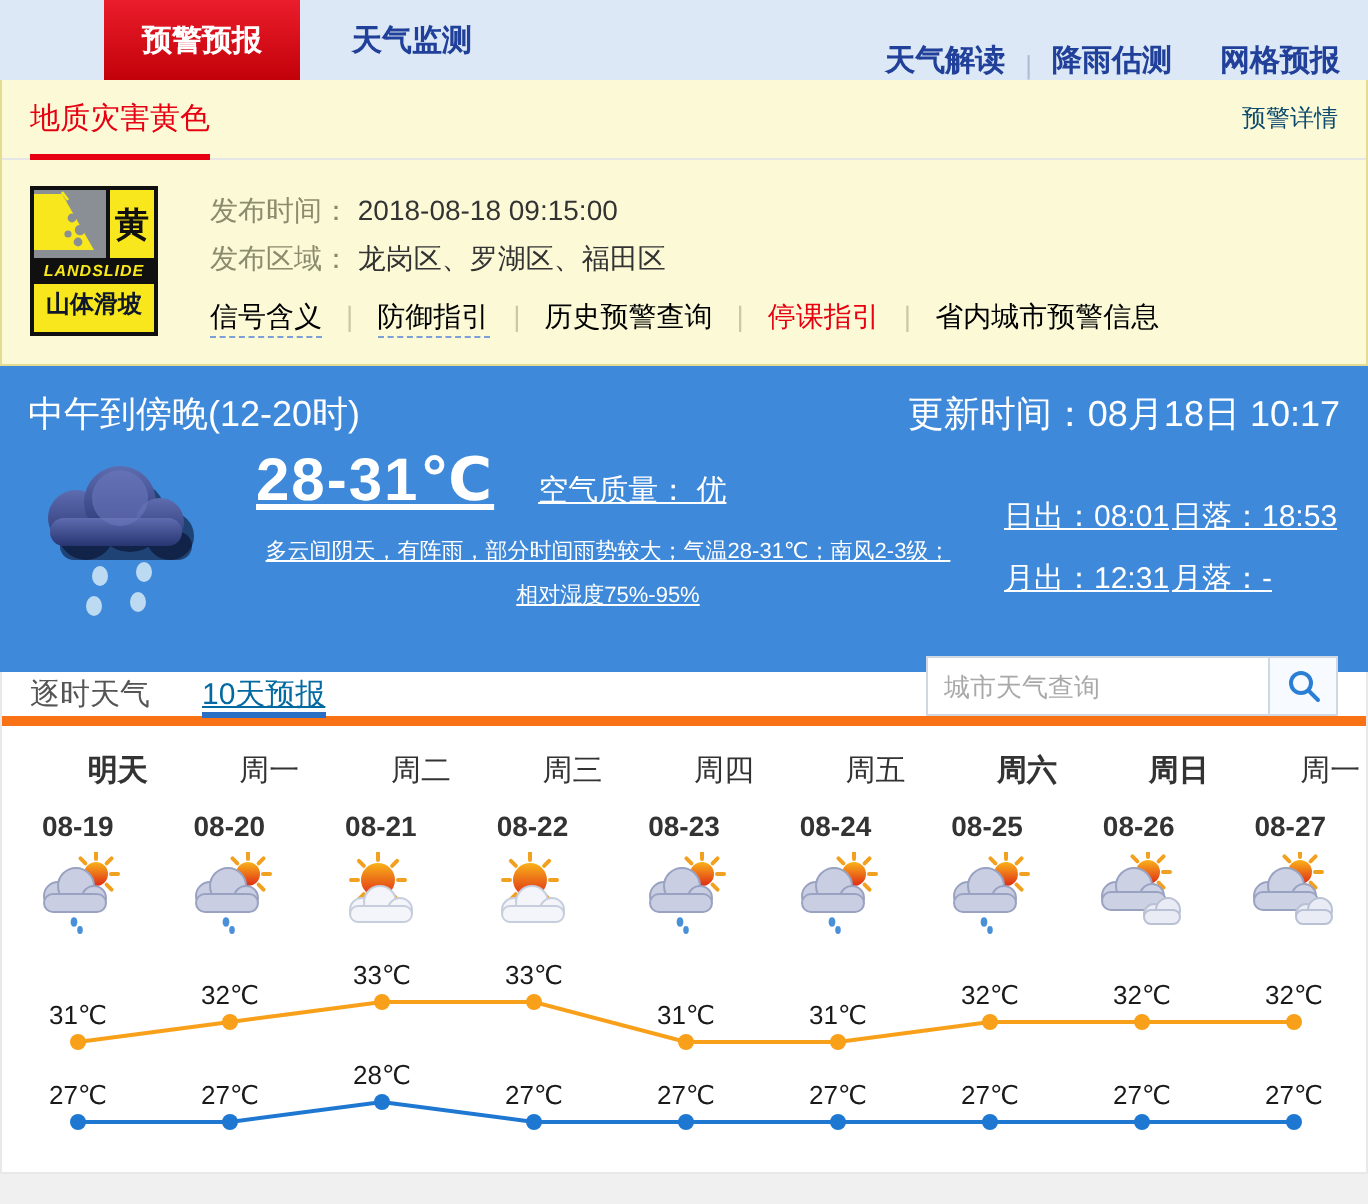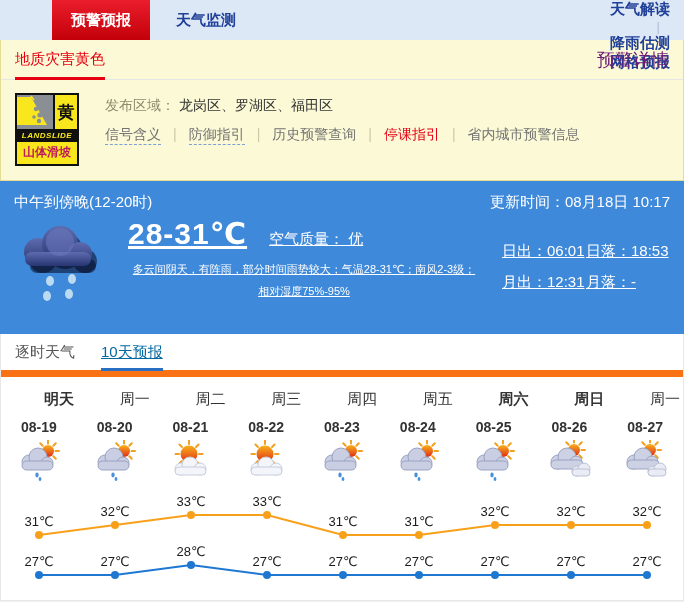--- a/index.html
+++ b/index.html
@@ -4,69 +4,69 @@
 <style>
   * { margin:0; padding:0; box-sizing:border-box; }
   html,body { background:#f0f0f0; font-family:"Liberation Sans","DejaVu Sans",sans-serif; }
   .page { width:684px; margin:0 auto; background:#fff; }
 
   
   .topnav { height:40px; background:#dce8f5; display:flex; align-items:stretch;padding-left:44px; }
   .nav-tab-active { width:98px; margin-left:8px; background:linear-gradient(#ea1d2c,#c30109);
     color:#fff; font-size:15px; font-weight:bold; display:flex; align-items:center; justify-content:center; cursor:pointer; }
   .nav-tab { padding:0 26px; display:flex; align-items:center; color:#21409a; font-size:15px; font-weight:bold; cursor:pointer; }
-  .nav-right { margin-left:auto; display:flex; align-items:flex-end; padding-right:14px;flex-direction:column; }
+  .nav-right { margin-left:auto; display:flex; align-items:flex-end; padding-right:14px; }
   .nav-link { color:#21409a; font-size:15px; font-weight:bold; text-decoration:none; cursor:pointer; }
   .nav-sep { color:#aebdd6; margin:0 10px; font-size:13px; }
   .nav-gap { width:24px; }
 
   
   .warnbox { background:#fcfad6; border:1px solid #e3dc92; border-top:none; }
   .warnbar { height:40px; display:flex; align-items:center; padding:0 14px; border-bottom:1px solid #e6e6e6; position:relative; }
   .warn-title { color:#e60012; font-size:15px; position:relative; height:100%; display:flex; align-items:center; cursor:pointer;text-align:right; }
   .warn-title::after { content:""; position:absolute; left:0; right:0; bottom:-1px; height:3px; background:#e60012; }
-  .warn-detail { margin-left:auto; color:#701a75; font-size:18px; cursor:pointer; }
+  .warn-detail { margin-left:auto; color:#0c4a6e; font-size:12px; cursor:pointer; }
   .warncontent { display:flex; padding:13px 14px 14px; }
 
   .licon { width:64px; border:2px solid #101010; background:#f8e71c; flex-shrink:0; }
   .licon-top { display:flex; }
   .licon-graphic { width:38px; height:34px; background:#8a8f96; border-right:2px solid #101010; position:relative; overflow:hidden; }
   .licon-char { flex:1; height:34px; background:#f8e71c; color:#101010; font-weight:bold; font-size:17px; display:flex; align-items:center; justify-content:center; }
   .licon-en { background:#101010; color:#f8e71c; font-size:8px; font-weight:bold; text-align:center; letter-spacing:.5px; padding:2px 0;font-style:italic; }
-  .licon-cn { background:#f8e71c; color:#be185d; font-size:12px; font-weight:bold; text-align:center; padding:2px 0 3px; }
+  .licon-cn { background:#f8e71c; color:#0f172a; font-size:12px; font-weight:bold; text-align:center; padding:2px 0 3px; }
 
   .warninfo { margin-left:26px; font-size:14px; }
   .warnrow { line-height:24px; }
   .wlabel { color:#8b8b6d; }
   .wvalue { color:#333; }
   .warnlinks { margin-top:9px; font-size:14px; }
-  .wlink { color:#737373; cursor:pointer; text-decoration:none; }
+  .wlink { color:#000000; cursor:pointer; text-decoration:none; }
   .wlink.dotted { border-bottom:1px dashed #7ba0d8; padding-bottom:2px; }
   .wlink.red { color:#e60012; }
   .wsep { color:#c9c9a9; margin:0 12px; }
 
   
   .bluebox { background:#3e89da; color:#fff; padding:12px 14px 18px; height:153px; }
-  .bluehead { display:flex; font-size:15px; }
+  .bluehead { display:flex; font-size:18px; }
   .blue-period {}
   .blue-update { margin-left:auto; }
   .bluebody { display:flex; margin-top:4px;text-decoration:underline; }
   .bigcloud { width:100px; height:92px; flex-shrink:0; margin-top:2px; }
   .tempcol { margin-left:14px; width:352px; }
   .temprow { display:flex; align-items:baseline; }
   .bigtemp { font-size:30px; font-weight:bold; letter-spacing:1px; }
   .air { font-size:15px; margin-left:22px; }
   .desc { margin-top:7px; font-size:11px; line-height:22px;text-align:center; }
   .suncol { margin-left:auto; margin-top:26px; font-size:15px; width:168px; }
   .sunrow { display:flex; margin-bottom:12px; }
   .suncell { width:50%; white-space:nowrap; }
 
   
   .forecast { background:#fff; border:1px solid #e8e8e8; border-top:none; }
-  .tabbar { height:43px; display:flex; align-items:flex-end; padding:0 14px; border-bottom:7px solid #f97316; }
+  .tabbar { height:27px; display:flex; align-items:flex-end; padding:0 14px; border-bottom:5px solid #f97316; }
   .ftab { font-size:15px; color:#555; margin-right:26px; height:100%; display:flex; align-items:center; cursor:pointer; position:relative; }
   .ftab.active { color:#0369a1;text-decoration:underline; }
   .ftab.active::after { content:""; position:absolute; left:0; right:0; bottom:-1px; height:3px; background:#2a6fc4; }
   .searchwrap { margin-left:auto; display:flex; height:30px; }
   .searchinput { width:172px; height:30px; border:1px solid #cfd8e3; padding:0 8px; font-size:13px; color:#333; outline:none; }
   .searchinput::placeholder { color:#a9a9a9; }
   .searchbtn { width:34px; height:30px; border:1px solid #cfd8e3; border-left:none; background:#f7fbff; display:flex; align-items:center; justify-content:center; cursor:pointer; }
 
   .days { display:grid; grid-template-columns:repeat(9,1fr); text-align:center; padding-top:13px; }
   .day-label { font-size:15px; color:#333;margin-left:40px; }
@@ -113,20 +113,24 @@
               <line x1="10" y1="3" x2="14" y2="7" stroke="#f8e71c" stroke-width="1.4"></line>
               <line x1="14" y1="1" x2="17" y2="5" stroke="#f8e71c" stroke-width="1.4"></line>
             </svg>
           </div>
           <div class="licon-char">黄</div>
         </div>
         <div class="licon-en">LANDSLIDE</div>
         <div class="licon-cn">山体滑坡</div>
       </div>
       <div class="warninfo">
+        <div class="warnrow">
+          <span class="wlabel">发布时间：</span>
+          <span class="wvalue">2018-08-18 09:15:00</span>
+        </div>
         <div class="warnrow">
           <span class="wlabel">发布区域：</span>
           <span class="wvalue">龙岗区、罗湖区、福田区</span>
         </div>
         <div class="warnlinks" id="warn-links"><span class="wlink dotted">信号含义</span><span class="wsep">|</span><span class="wlink dotted">防御指引</span><span class="wsep">|</span><span class="wlink plain">历史预警查询</span><span class="wsep">|</span><span class="wlink red">停课指引</span><span class="wsep">|</span><span class="wlink plain">省内城市预警信息</span></div>
       </div>
     </div>
   </div>
 
   <div class="bluebox">
@@ -164,35 +168,44 @@
       </svg>
       <div class="tempcol">
         <div class="temprow">
           <span class="bigtemp">28-31℃</span>
           <span class="air">空气质量： 优</span>
         </div>
         <div class="desc">多云间阴天，有阵雨，部分时间雨势较大；气温28-31℃；南风2-3级；相对湿度75%-95%</div>
       </div>
       <div class="suncol">
         <div class="sunrow">
-          <span class="suncell"><span>日出：</span><span>06:01</span></span>
+          <span class="suncell"><span>日出：</span><span>08:01</span></span>
           <span class="suncell"><span>日落：</span><span>18:53</span></span>
         </div>
         <div class="sunrow">
           <span class="suncell"><span>月出：</span><span>12:31</span></span>
           <span class="suncell"><span>月落：</span><span>-</span></span>
         </div>
       </div>
     </div>
   </div>
 
   <div class="forecast">
     <div class="tabbar">
       <div class="ftab">逐时天气</div>
       <div class="ftab active">10天预报</div>
+      <div class="searchwrap">
+        <input class="searchinput" type="text" placeholder="城市天气查询" style="">
+        <div class="searchbtn">
+          <svg width="18" height="18" viewBox="0 0 18 18">
+            <circle cx="7.5" cy="7.5" r="5" fill="none" stroke="#2a7fd4" stroke-width="2"></circle>
+            <line x1="11.5" y1="11.5" x2="16" y2="16" stroke="#2a7fd4" stroke-width="2" stroke-linecap="round"></line>
+          </svg>
+        </div>
+      </div>
     </div>
 
     <div class="days" id="days">
         <div>
           <div class="day-label bold">明天</div>
   <div class="day-date">08-19</div>
   <div class="day-icon"><svg width="46" height="42" viewBox="0 0 46 42">
     <defs>
                 <linearGradient id="sung" x1="0" y1="0" x2="0" y2="1">
       <stop offset="0" stop-color="#f9b21a"></stop>

